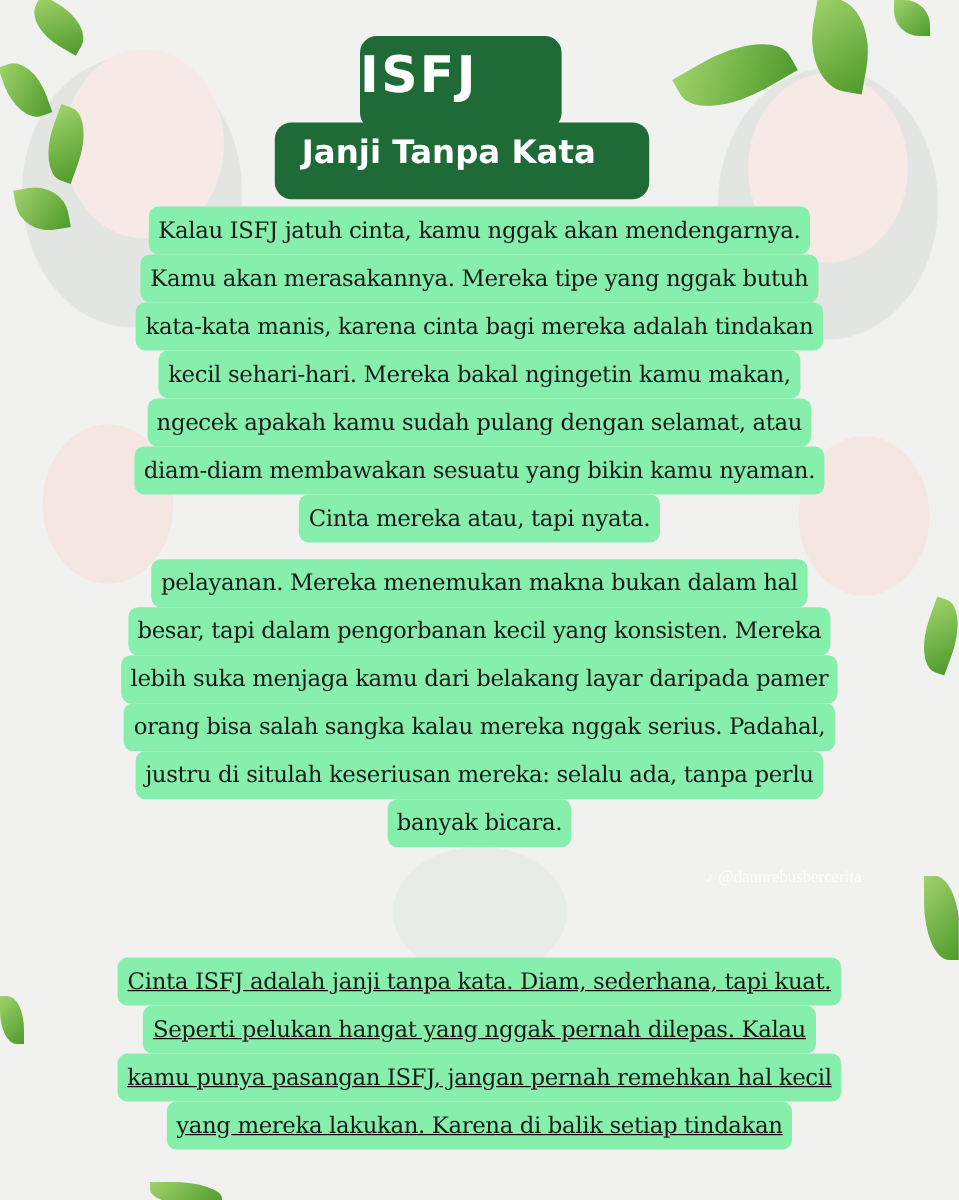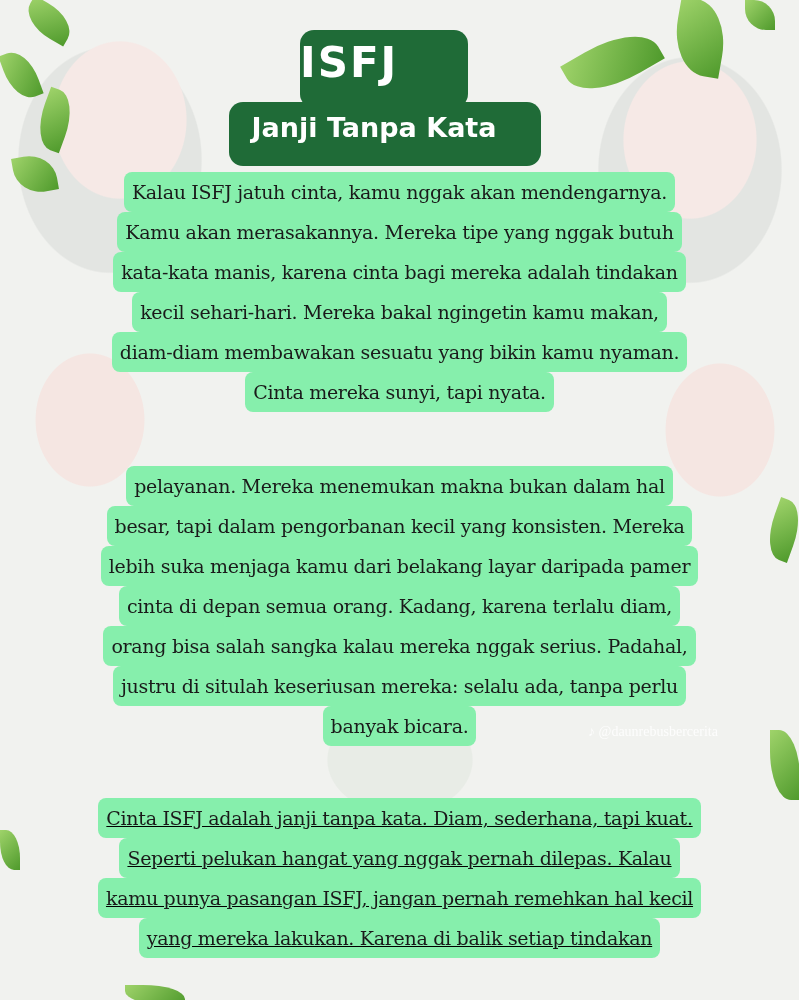--- a/index.html
+++ b/index.html
@@ -42,29 +42,29 @@
 <div class="title-top"></div>
 <div class="title-bot"></div>
 <div class="title-main">ISFJ</div>
 <div class="title-sub">Janji Tanpa Kata</div>
 
 <div class="para" style="top:172px;">
   <div class="line">Kalau ISFJ jatuh cinta, kamu nggak akan mendengarnya.</div>
   <div class="line">Kamu akan merasakannya. Mereka tipe yang nggak butuh</div>
   <div class="line">kata-kata manis, karena cinta bagi mereka adalah tindakan</div>
   <div class="line">kecil sehari-hari. Mereka bakal ngingetin kamu makan,</div>
+  <div class="line">ngecek apakah kamu sudah pulang dengan selamat, atau</div>
   <div class="line">diam-diam membawakan sesuatu yang bikin kamu nyaman.</div>
-  <div class="line">Cinta mereka sunyi, tapi nyata.</div>
+  <div class="line">Cinta mereka atau, tapi nyata.</div>
 </div>
 
 <div class="para" style="top:466px;">
   <div class="line">pelayanan. Mereka menemukan makna bukan dalam hal</div>
   <div class="line">besar, tapi dalam pengorbanan kecil yang konsisten. Mereka</div>
   <div class="line">lebih suka menjaga kamu dari belakang layar daripada pamer</div>
-  <div class="line">cinta di depan semua orang. Kadang, karena terlalu diam,</div>
   <div class="line">orang bisa salah sangka kalau mereka nggak serius. Padahal,</div>
   <div class="line">justru di situlah keseriusan mereka: selalu ada, tanpa perlu</div>
   <div class="line">banyak bicara.</div>
 </div>
 
 <div class="para" style="top:798px;text-decoration:underline;">
   <div class="line">Cinta ISFJ adalah janji tanpa kata. Diam, sederhana, tapi kuat.</div>
   <div class="line">Seperti pelukan hangat yang nggak pernah dilepas. Kalau</div>
   <div class="line">kamu punya pasangan ISFJ, jangan pernah remehkan hal kecil</div>
   <div class="line">yang mereka lakukan. Karena di balik setiap tindakan</div>

